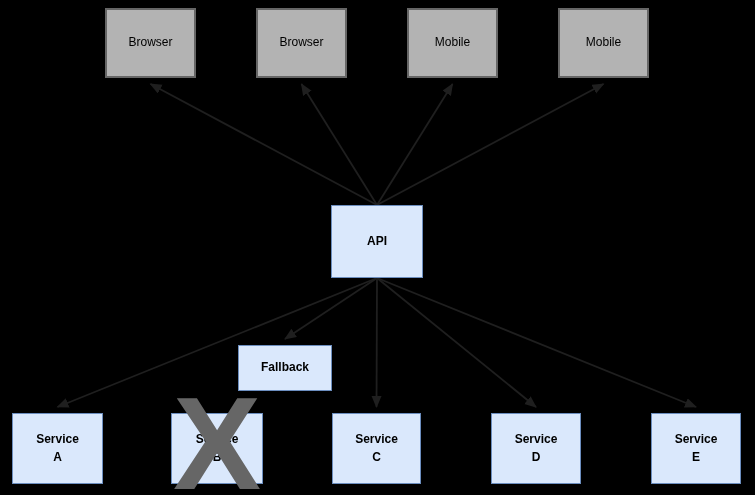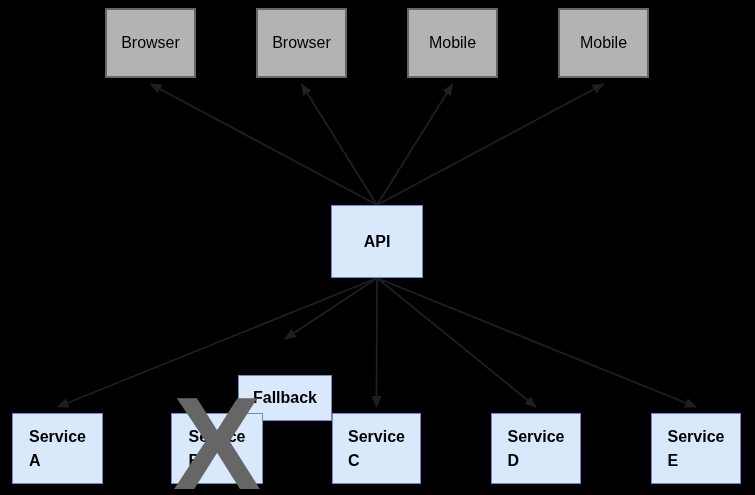--- a/index.html
+++ b/index.html
@@ -21,23 +21,23 @@
     left: 0; top: 0;
     width: 755px;
     height: 495px;
   }
   .node {
     position: absolute;
     box-sizing: border-box;
     display: flex;
     align-items: center;
     justify-content: center;
-    text-align: left;
+    text-align: center;
     color: #000000;
-    font-size: 16px;
+    font-size: 12px;
     line-height: 1.45;
     white-space: pre-line;
   }
   .node.client {
     background: var(--client-fill, #b3b3b3);
     border: 2px solid var(--client-border, #666666);
   }
   .node.service {
     background: var(--service-fill, #dae8fc);
     border: 1.5px solid var(--service-border, #6c8ebf);
@@ -75,21 +75,21 @@
         <line x1="377" y1="278" x2="696" y2="407" stroke="#1f1f1f" stroke-width="1.8" marker-end="url(#arrowhead)"></line>
       </g>
   </svg>
 
   <div id="node-layer">
       <div class="node client" style="left: 105px; top: 8px; width: 91px; height: 70px; color: rgb(0, 0, 0);"><span>Browser</span></div>
       <div class="node client" style="left: 256px; top: 8px; width: 91px; height: 70px; color: rgb(0, 0, 0);"><span>Browser</span></div>
       <div class="node client" style="left: 407px; top: 8px; width: 91px; height: 70px; color: rgb(0, 0, 0);"><span>Mobile</span></div>
       <div class="node client" style="left: 558px; top: 8px; width: 91px; height: 70px; color: rgb(0, 0, 0);"><span>Mobile</span></div>
       <div class="node service" style="left: 331px; top: 205px; width: 92px; height: 73px; color: rgb(0, 0, 0);"><span>API</span></div>
-      <div class="node service" style="left: 238px; top: 345px; width: 94px; height: 46px; color: rgb(0, 0, 0); margin-top: 30px;"><span>Fallback</span></div>
+      <div class="node service" style="left: 238px; top: 345px; width: 94px; height: 46px; color: rgb(0, 0, 0);"><span>Fallback</span></div>
       <div class="node service" style="left: 12px; top: 413px; width: 91px; height: 71px; color: rgb(0, 0, 0);"><span>Service
 A</span></div>
       <div class="node service" style="left: 171px; top: 413px; width: 92px; height: 71px; color: rgb(0, 0, 0);"><span>Service
 B</span></div>
       <div class="node service" style="left: 332px; top: 413px; width: 89px; height: 71px; color: rgb(0, 0, 0);"><span>Service
 C</span></div>
       <div class="node service" style="left: 491px; top: 413px; width: 90px; height: 71px; color: rgb(0, 0, 0);"><span>Service
 D</span></div>
       <div class="node service" style="left: 651px; top: 413px; width: 90px; height: 71px; color: rgb(0, 0, 0);"><span>Service
 E</span></div>

